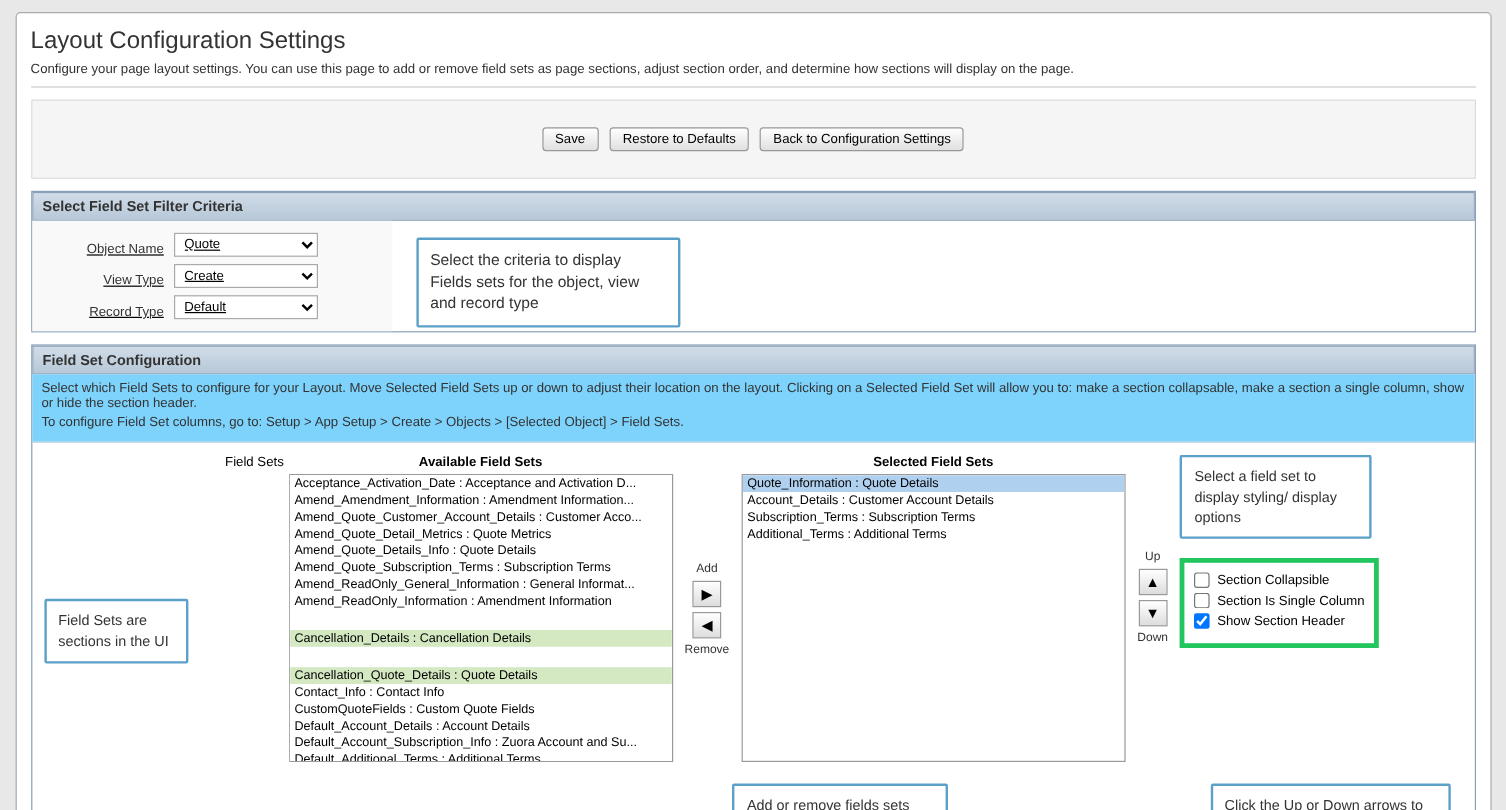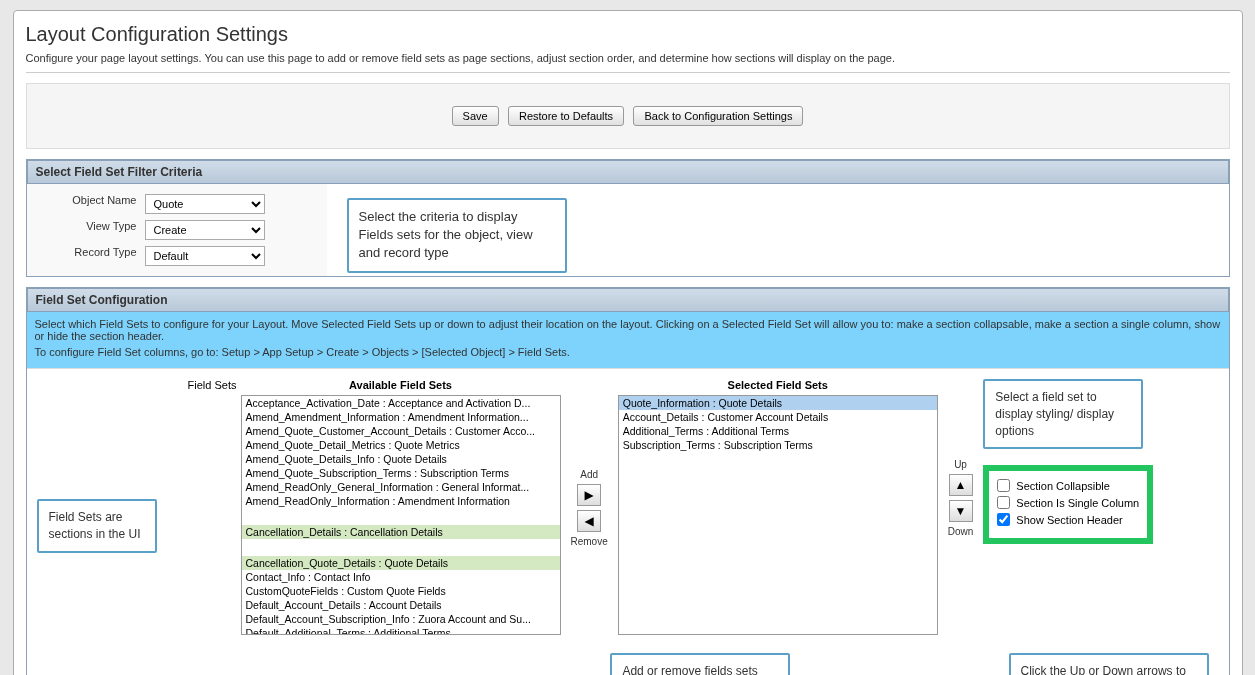--- a/index.html
+++ b/index.html
@@ -62,22 +62,23 @@
     .filter-body {
       padding: 10px 20px;
       background: #f9f9f9;
       display: flex;
       flex-direction: column;
       gap: 6px;
       width: 300px;
     }
     .filter-row {
       display: flex;
-      align-items: flex-start;
+      align-items: flex-end;
       gap: 8px;
+      text-decoration: underline;
     }
     .filter-row label {
       width: 90px;
       text-align: right;
       font-size: 11px;
       color: #333;
     }
     .filter-row select {
       font-size: 11px;
       padding: 2px 4px;
@@ -148,21 +149,21 @@
       flex-direction: column;
       align-items: center;
       gap: 4px;
       padding-top: 80px;
     }
     .up-down-col .label-text {
       font-size: 10px;
       color: #333;
     }
     .options-panel {
-      border: 6px solid #22c55e;
+      border: 4px solid #22c55e;
       background: #fff;
       padding: 8px;
       min-width: 160px;
       margin-top: 10px;
     }
     .options-row {
       display: flex;
       align-items: center;
       gap: 6px;
       margin-bottom: 4px;
@@ -284,22 +285,22 @@
         <button class="arrow-btn">▶</button>
         <button class="arrow-btn">◀</button>
         <span class="label-text">Remove</span>
       </div>
 
       <div style="display:flex; flex-direction:column; align-items:center;">
         <div style="font-weight:bold; font-size:11px; text-align:right; margin-bottom:4px;">Selected Field Sets</div>
         <div class="selected-list" id="selected-list">
             <div class="field-list-item selected">Quote_Information : Quote Details</div>
             <div class="field-list-item">Account_Details : Customer Account Details</div>
+            <div class="field-list-item">Subscription_Terms : Subscription Terms</div>
             <div class="field-list-item">Additional_Terms : Additional Terms</div>
-            <div class="field-list-item">Subscription_Terms : Subscription Terms</div>
           </div>
       </div>
 
       <div class="up-down-col">
         <span class="label-text">Up</span>
         <button class="arrow-btn">▲</button>
         <button class="arrow-btn">▼</button>
         <span class="label-text">Down</span>
       </div>
 

